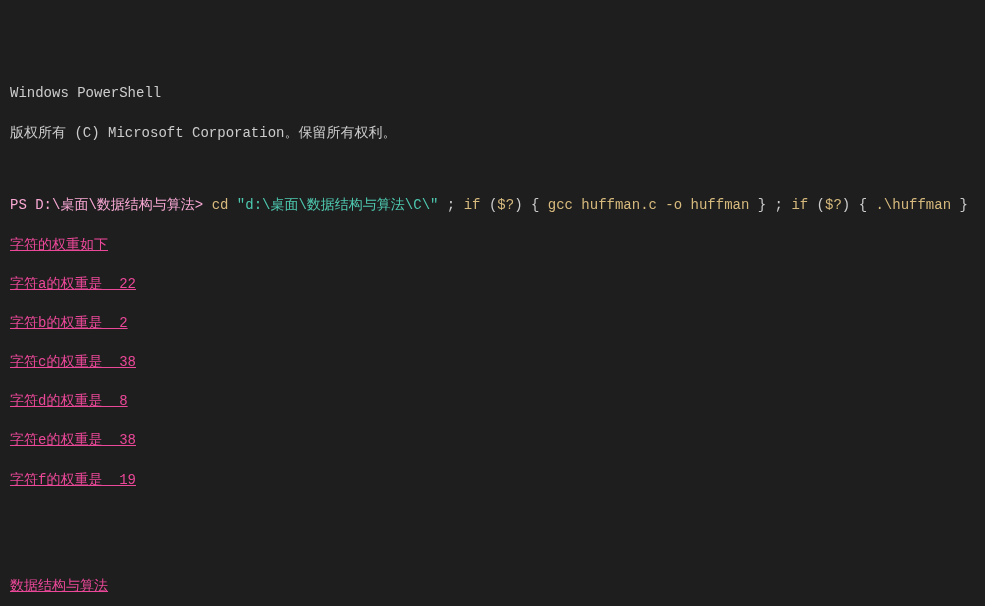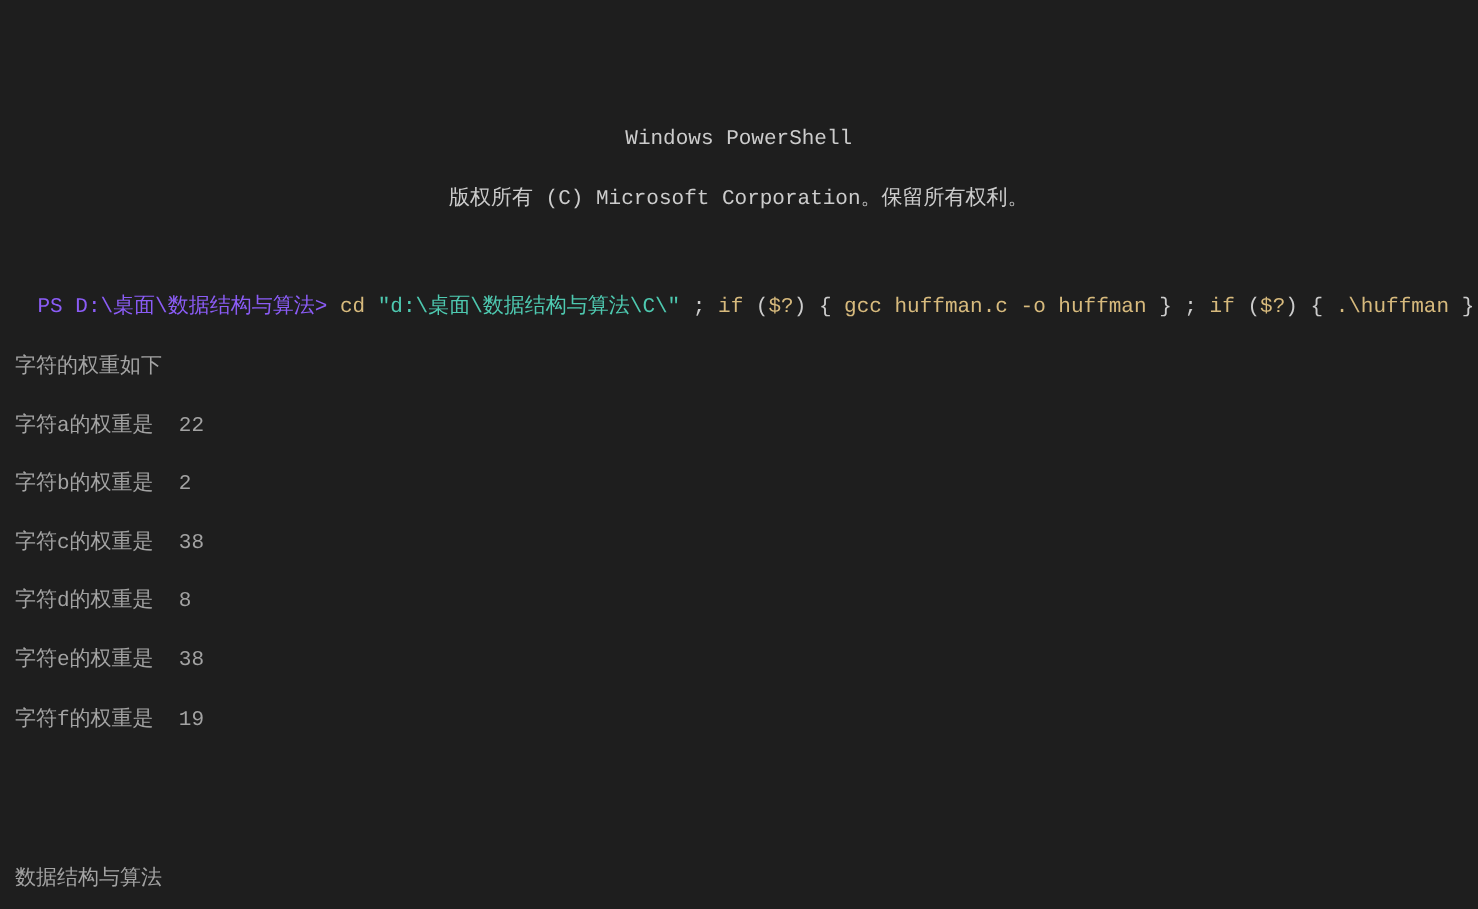--- a/index.html
+++ b/index.html
@@ -14,38 +14,37 @@
       font-size: 14px;
       line-height: 1.4;
       padding: 6px 10px;
       width: 985px;
       height: 606px;
       overflow: hidden;
       white-space: pre;
     }
     .header-line {
       color: #cccccc;
-      text-align: center;
     }
     .prompt {
-      color: #8b5cf6;
-      margin-left: 15px;
+      color: #f9a8d4;
     }
     .cmd-yellow {
       color: #d7ba7d;
       margin-top: 26px;
     }
     .cmd-cyan {
       color: #4ec9b0;
     }
     .cmd-white {
       color: #cccccc;
     }
     .output-line {
-      color: #a3a3a3;
+      color: #ec4899;
+      text-decoration: underline;
     }
     .line-spacer {
       height: 14px;
     }
   </style>
 </head>
 <body>
 
 
 

